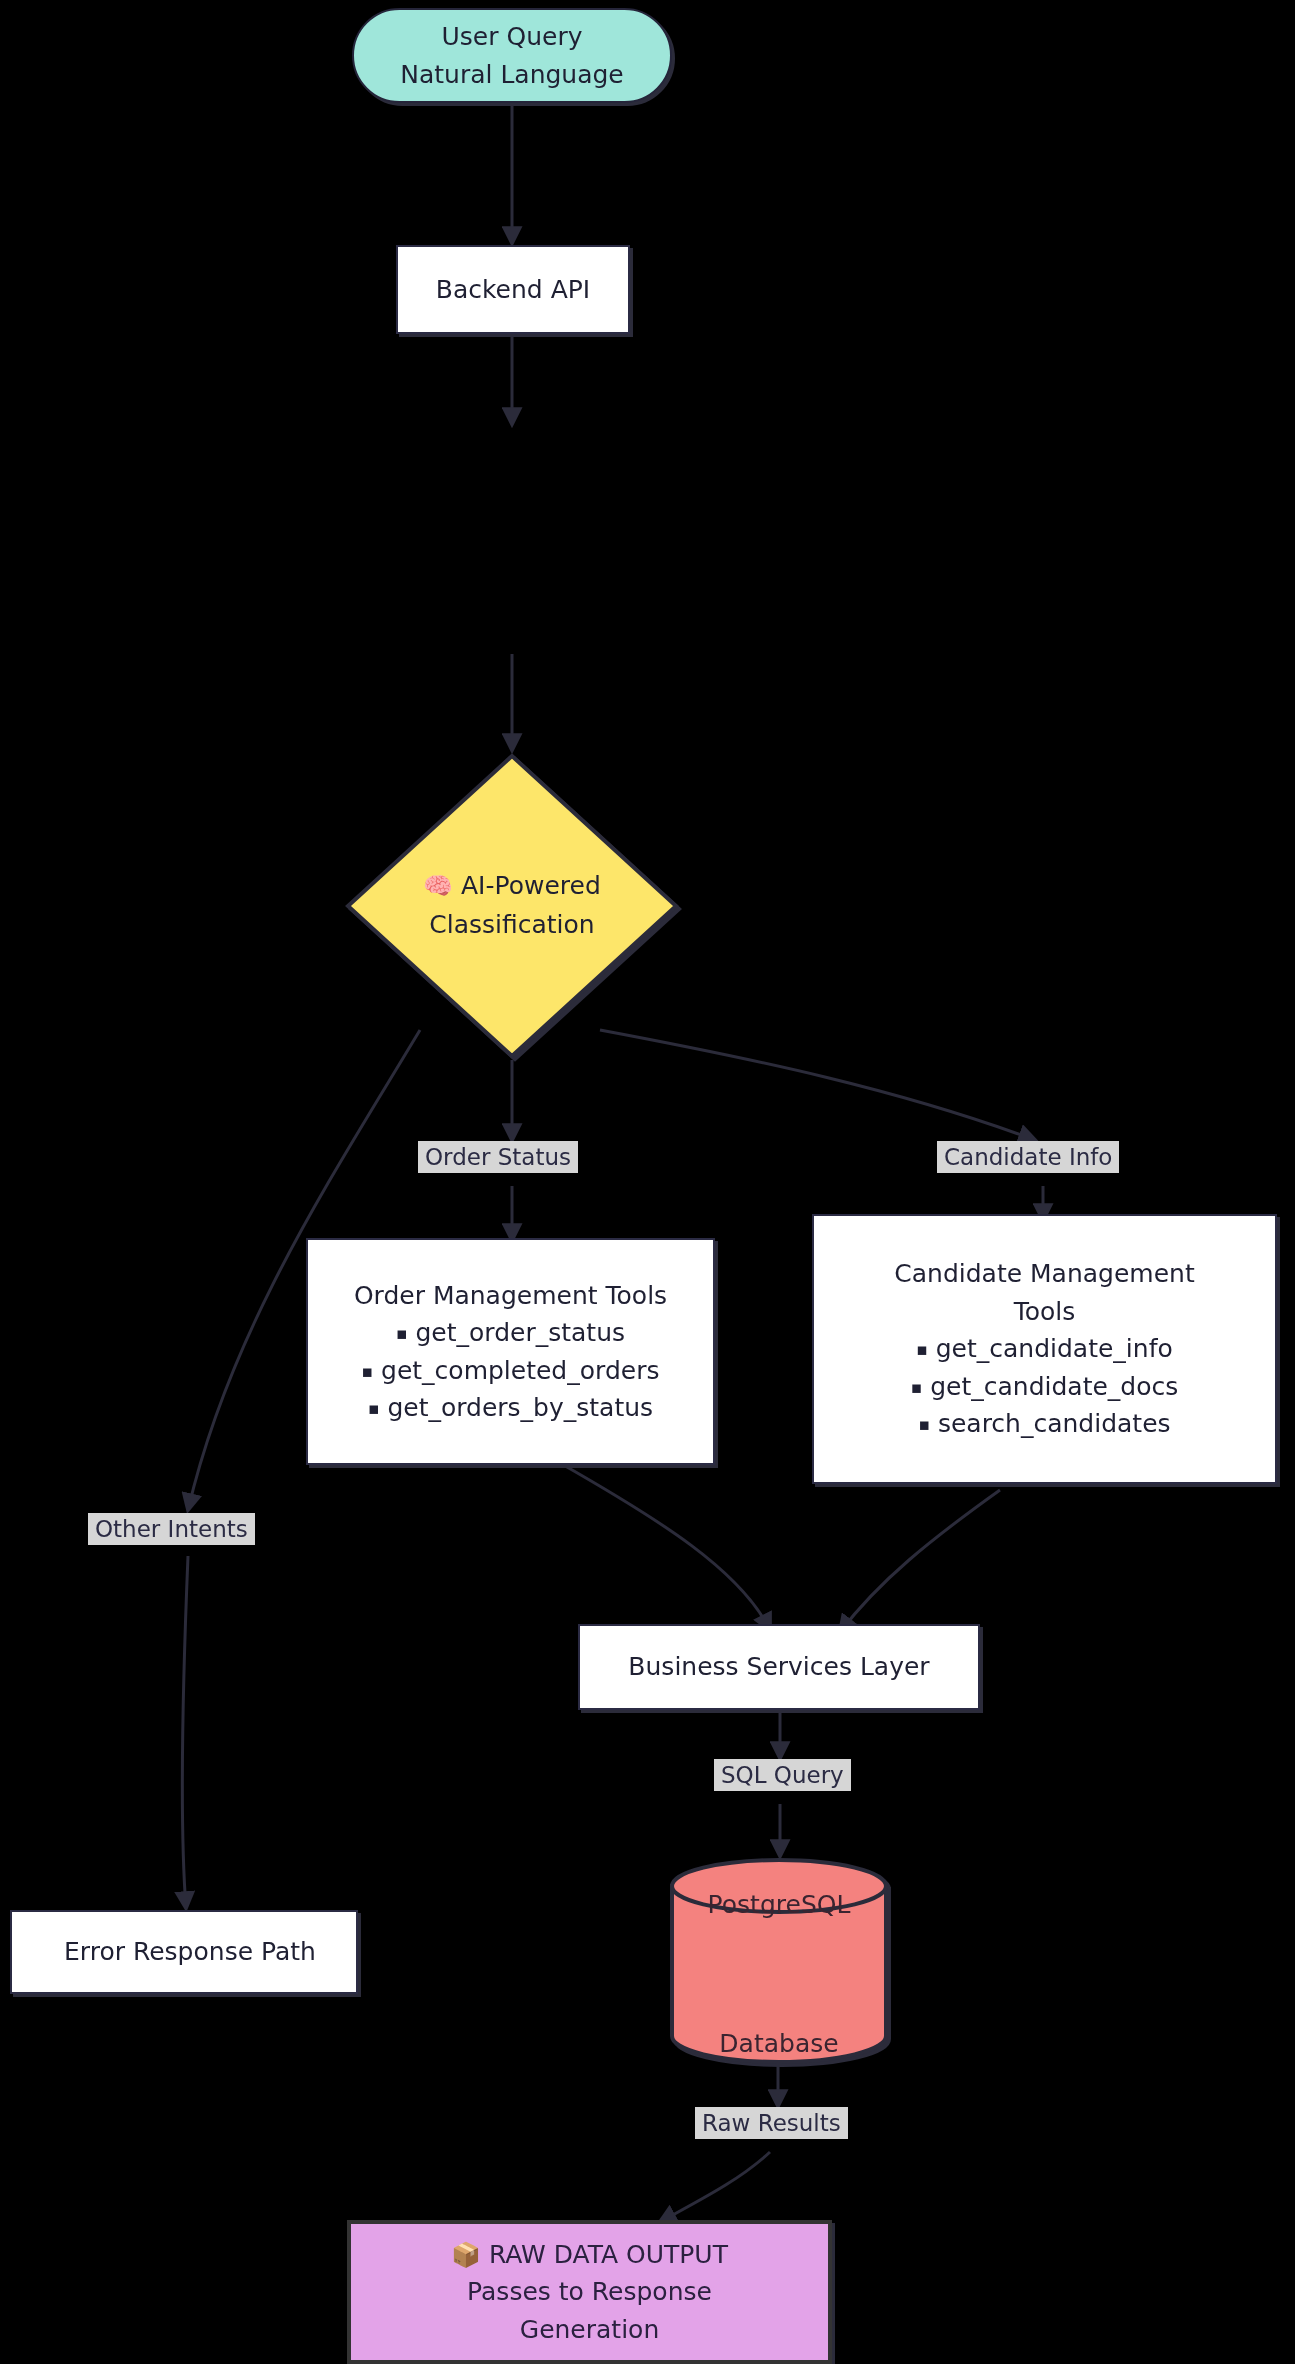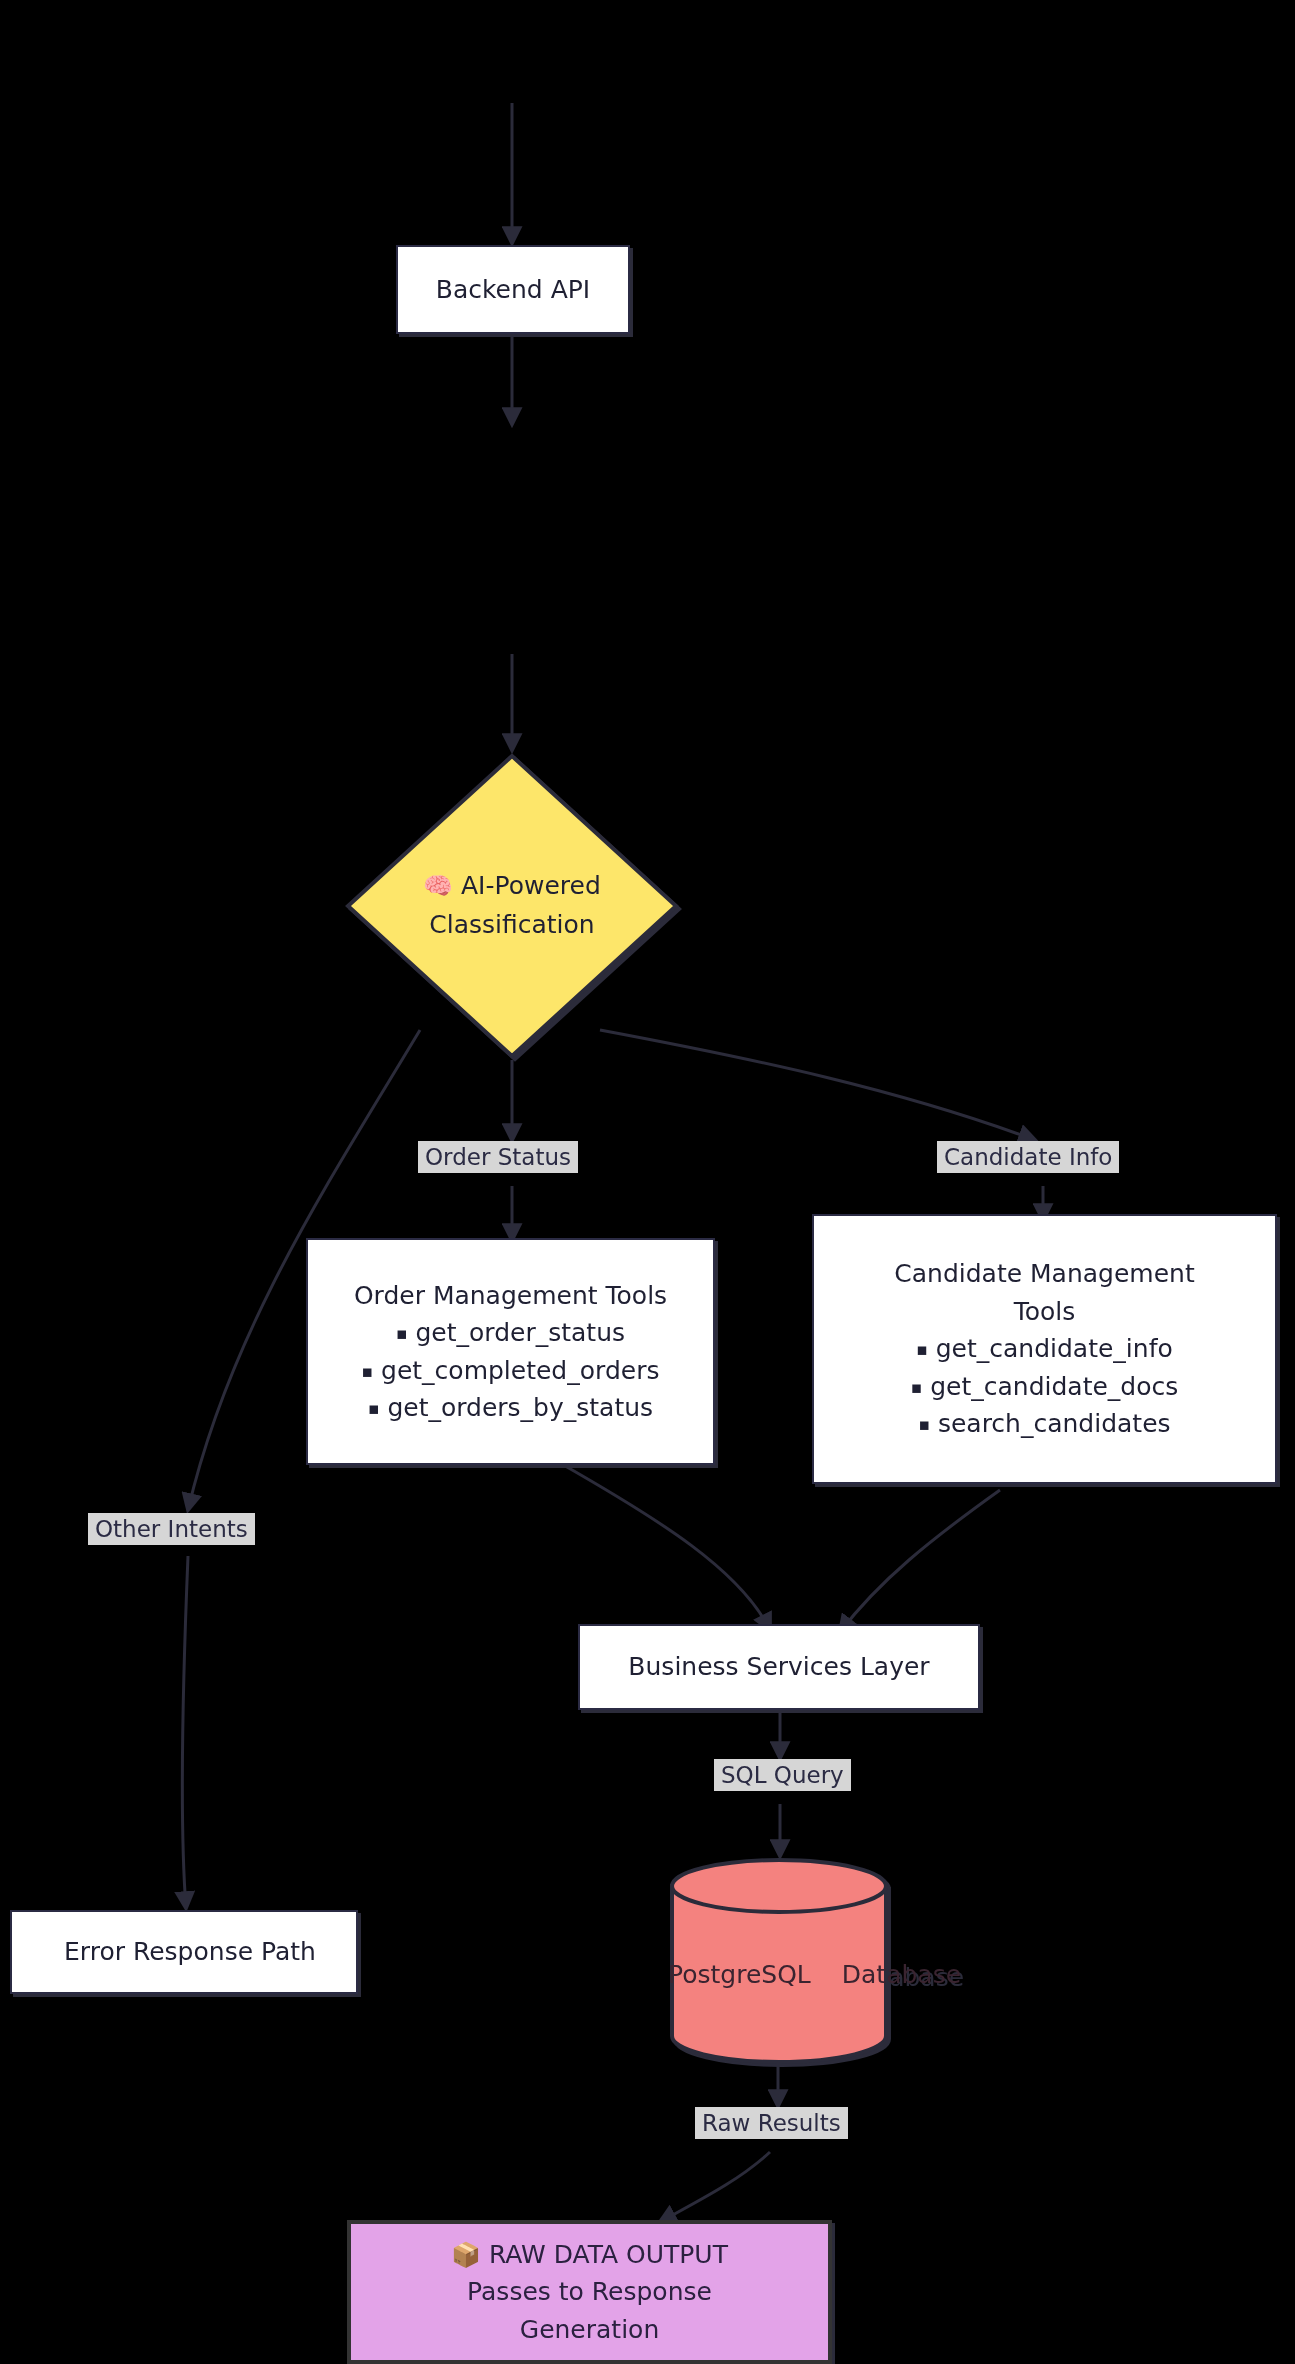--- a/index.html
+++ b/index.html
@@ -25,21 +25,21 @@
 
   .diamond-wrap{position:absolute;}
   .diamond-wrap svg{position:absolute;left:0;top:0;}
   .diamond-label{position:absolute;left:0;top:0;width:100%;height:100%;
        display:flex;flex-direction:column;align-items:center;justify-content:center;
        font-size:25px;color:#1f2033;line-height:1.55;}
 
   .cyl-wrap{position:absolute;}
   .cyl-wrap svg{position:absolute;left:0;top:0;}
   .cyl-label{position:absolute;left:0;top:0;width:100%;height:100%;
-       display:flex;flex-direction:row;align-items:center;justify-content:flex-start;
+       display:flex;flex-direction:column;align-items:center;justify-content:space-between;
        font-size:25px;color:#3a2430;text-align:center;line-height:1.55;padding-top:28px;
        box-sizing:border-box;gap:31px;}
 
   .elabel{position:absolute;background:#d6d6d6;color:#2b2b44;font-size:23px;
           padding:3px 7px;white-space:nowrap;}
 
   .tool-title{font-size:25px;}
   .tool-item{font-size:25px;white-space:nowrap;}
   .bullet{font-size:17px;vertical-align:middle;}
   .emoji{font-size:24px;}
@@ -83,20 +83,24 @@
       <path d="M 780 1710 L 780 1758"></path>
 
       <path d="M 780 1804 L 780 1856"></path>
 
       <path d="M 778 2062 L 778 2106"></path>
 
       <path d="M 770 2152 C 740 2180 700 2200 660 2222"></path>
     </g>
   </svg>
 
+  <div class="node stadium shadowed" style="left:352px;top:8px;width:320px;height:95px;">
+    <span class="line">User Query</span>
+    <span class="line">Natural Language</span>
+  </div>
 
   <div class="node rect shadowed" style="left:396px;top:245px;width:234px;height:89px;">
     <span class="line">Backend API</span>
   </div>
 
 
   <div class="diamond-wrap shadowed" style="left:344px;top:752px;width:336px;height:308px;">
     <svg width="336" height="308" viewBox="0 0 336 308">
       <polygon points="168,4 332,154 168,304 4,154" fill="#fde66a" stroke="#2b2b3a" stroke-width="4"></polygon>
     </svg>

